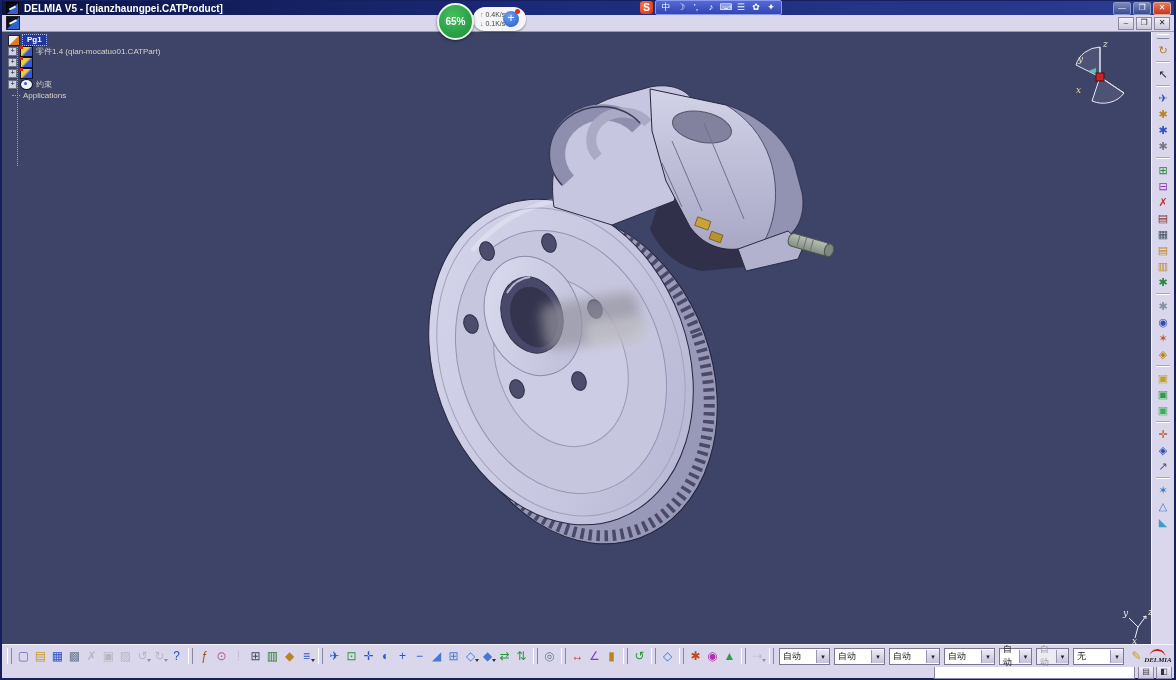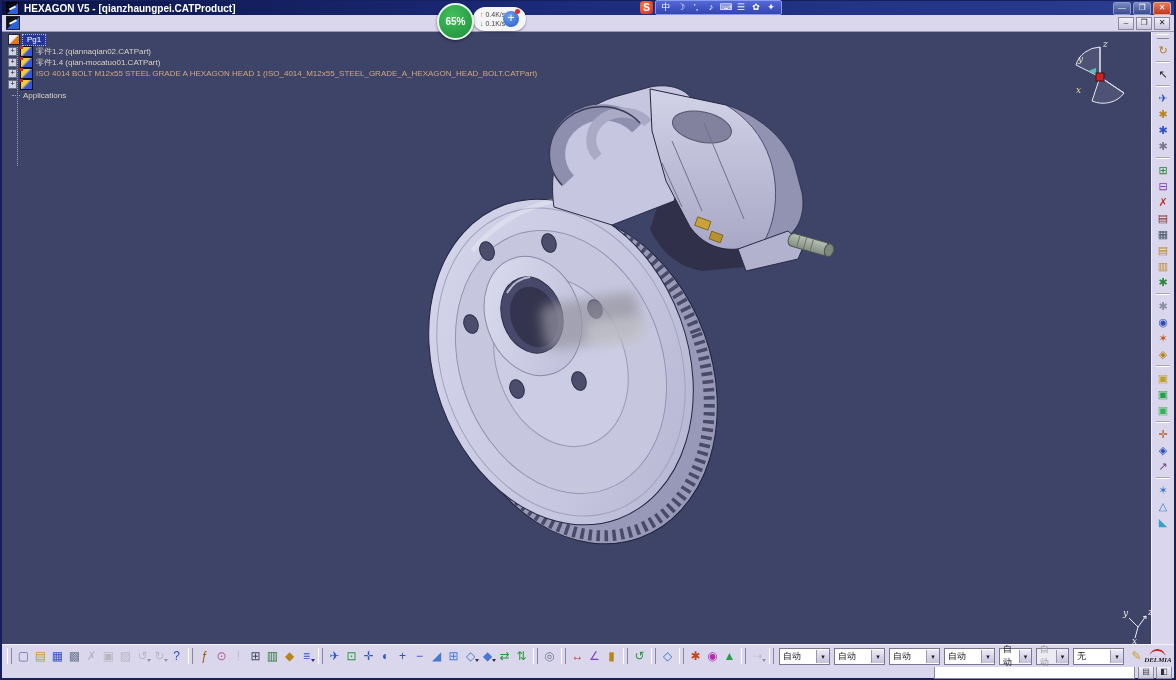--- a/index.html
+++ b/index.html
@@ -51,21 +51,21 @@
   .plus{position:absolute;left:503px;top:11px;width:16px;height:16px;border-radius:50%;
     background:radial-gradient(circle at 38% 32%,#6aa0f0,#2a5ac8);color:#fff;z-index:60;
     font-size:12px;line-height:15px;text-align:center;}
   .plus i{position:absolute;right:-1px;top:-2px;width:5px;height:5px;border-radius:50%;background:#e03020;}
   
   .viewport{position:absolute;left:2px;top:31px;right:24px;bottom:36px;background:#3e4368;overflow:hidden;}
   .viewport svg{position:absolute;left:0;top:0;}
   
   .tree{position:absolute;left:6px;top:3px;z-index:5;font-size:8px;}
   .tree .conn{position:absolute;left:9px;top:13px;height:119px;border-left:1px dotted #99a0c6;}
-  .troot{display:flex;height:12px;position:relative;}
+  .troot{display:flex;align-items:center;height:12px;position:relative;font-weight:bold;}
   .rooticon{width:10px;height:9px;background:linear-gradient(135deg,#f0f0f4 45%,#e07820 55%);
     border:1px solid #223;margin-right:2px;}
   .rootlbl{color:#fff;background:#23379a;border:1px dotted #aab4ee;padding:0 4px;line-height:10px;}
   .trow{display:flex;align-items:center;height:11px;position:relative;}
   .exp{width:7px;height:7px;background:#cfd2e0;border:1px solid #6a7088;color:#112;
     font-size:7px;line-height:6px;text-align:center;margin-right:3px;flex:0 0 auto;}
   .pic{width:11px;height:9px;background:linear-gradient(135deg,#f0cc3a 42%,#3656d8 58%);
     border:1px solid #101022;margin-right:3px;position:relative;flex:0 0 auto;}
   .pic::after{content:"";position:absolute;left:-1px;top:-1px;width:3px;height:3px;background:#d02818;}
   .trow .tl{color:var(--c,#d8d3c6);white-space:nowrap;font-style:normal;}
@@ -113,21 +113,21 @@
     background:linear-gradient(#f0eef8,#ccc9de);border:1px solid #8a889e;margin-right:2px;}
   .svg-lbl{font-family:"DejaVu Serif",serif;font-style:italic;font-size:9px;}
 </style>
 </head>
 <body>
 
 <div id="stage">
 
   <div class="titlebar">
     <span class="appicon"></span>
-    <span class="title-text">HEXAGON V5 - [qianzhaungpei.CATProduct]</span>
+    <span class="title-text">DELMIA V5 - [qianzhaungpei.CATProduct]</span>
     <div class="winbtns">
       <span class="wbtn">—</span>
       <span class="wbtn">❐</span>
       <span class="wbtn close">✕</span>
     </div>
   </div>
 
   <div class="ime">
     <span class="ime-logo">S</span>
     <span class="ime-panel">
@@ -256,35 +256,34 @@
       <i class="conn"></i>
       <div class="troot">
         <i class="rooticon"></i>
         <em class="rootlbl" style="font-style:normal">Pg1</em>
       </div>
       <div>
 
           <div class="trow k-part" style="--c: #d8d3c6;">
             <i class="exp">+</i>
             <i class="pic"></i>
-            <em class="tl" style="font-style:normal">零件1.2 (qiannaqian02.CATPart)</em>
-          </div>
-          <div class="trow k-part" style="--c: #d8d3c6;">
-            <i class="exp">+</i>
-            <i class="pic"></i>
             <em class="tl" style="font-style:normal">零件1.4 (qian-mocatuo01.CATPart)</em>
           </div>
           <div class="trow k-part" style="--c: #d2a87c;">
             <i class="exp">+</i>
             <i class="pic"></i>
-            <em class="tl" style="font-style:normal">ISO 4014 BOLT M12x55 STEEL GRADE A HEXAGON HEAD 1 (ISO_4014_M12x55_STEEL_GRADE_A_HEXAGON_HEAD_BOLT.CATPart)</em>
           </div>
           <div class="trow k-part" style="--c: #d2a87c;">
             <i class="exp">+</i>
             <i class="pic"></i>
+          </div>
+          <div class="trow k-constraints" style="--c: #d8d3c6;">
+            <i class="exp">+</i>
+            <i class="pic"></i>
+            <em class="tl" style="font-style:normal">约束</em>
           </div>
           <div class="trow k-apps" style="--c: #d8d3c6;">
 
             <em class="tl" style="font-style:normal">Applications</em>
           </div>
         </div>
     </div>
   </div>
 
   <div class="rbar">

